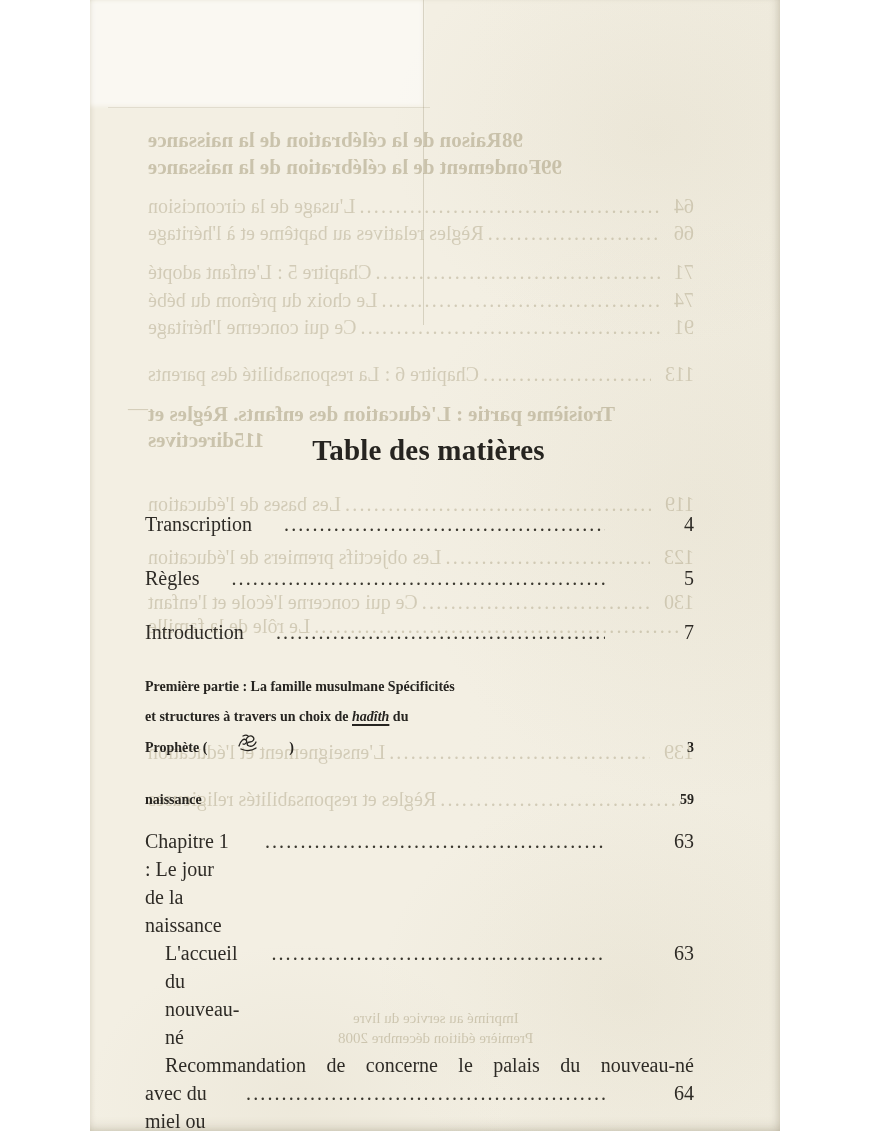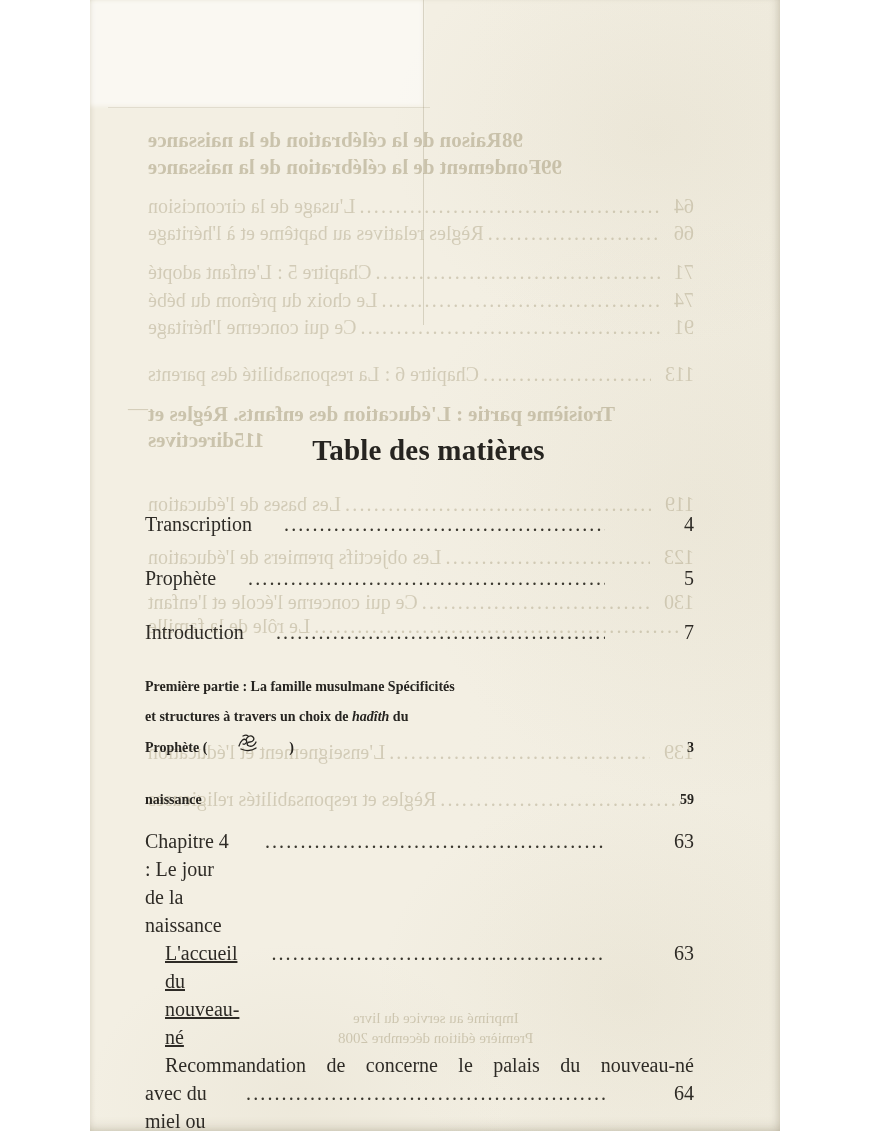--- a/index.html
+++ b/index.html
@@ -79,26 +79,26 @@
   .front-row{margin-bottom:26px;}
   .leader{flex:1 1 auto;overflow:hidden;white-space:nowrap;min-width:0;margin:0 16px 0 3px;}
   .leader::after{content:"..........................................................................................................................................................";letter-spacing:2.1px;color:#3b382f;}
   .spacer{flex:1 1 auto;}
   .pagenum{flex:0 0 44px;text-align:right;white-space:nowrap;}
   .part-block{font-weight:bold;font-size:14px;line-height:30px;color:#262420;}
   .part1{margin-top:16px;}
   .part2{margin-top:22px;}
   .ch-group{margin-top:0;}
   .ch1{margin-top:12px;}
-  .indent{padding-left:20px;text-decoration:underline;}
+  .indent{padding-left:20px;}
   .justify-line{
     text-align:justify;text-align-last:justify;
     padding-left:20px;white-space:normal;
   }
-  .hadith{font-style:italic;text-decoration-thickness:1.5px;text-underline-offset:3px;}
+  .hadith{font-style:italic;text-decoration:underline;text-decoration-thickness:1.5px;text-underline-offset:3px;}
   .salla{display:inline-block;vertical-align:-4px;margin:0 1px;color:#262420;}
 </style>
 </head>
 <body>
 
 <div class="page">
   <div class="light-top"></div>
   <div class="scan-vline"></div>
   <div class="scan-hline"></div>
 
@@ -191,21 +191,21 @@
 
     <div class="toc-title">Table des matières</div>
 
     <div class="row front-row">
       <span>Transcription</span>
       <span class="leader"></span>
       <span class="pagenum">4</span>
     </div>
 
     <div class="row front-row">
-      <span>Prophète</span>
+      <span>Règles</span>
       <span class="leader"></span>
       <span class="pagenum">5</span>
     </div>
 
     <div class="row front-row">
       <span>Introduction</span>
       <span class="leader"></span>
       <span class="pagenum">7</span>
     </div>
 
@@ -226,21 +226,21 @@
     <div class="part-block part2">
       <div class="row">
         <span>naissance</span>
         <span class="spacer"></span>
         <span class="pagenum">59</span>
       </div>
     </div>
 
     <div class="ch-group ch1">
       <div class="row">
-        <span>Chapitre 4 : Le jour de la naissance</span>
+        <span>Chapitre 1 : Le jour de la naissance</span>
         <span class="leader"></span>
         <span class="pagenum">63</span>
       </div>
       <div class="row">
         <span class="indent">L'accueil du nouveau-né</span>
         <span class="leader"></span>
         <span class="pagenum">63</span>
       </div>
       <div class="justify-line">Recommandation de concerne le palais du nouveau-né</div>
       <div class="row">

